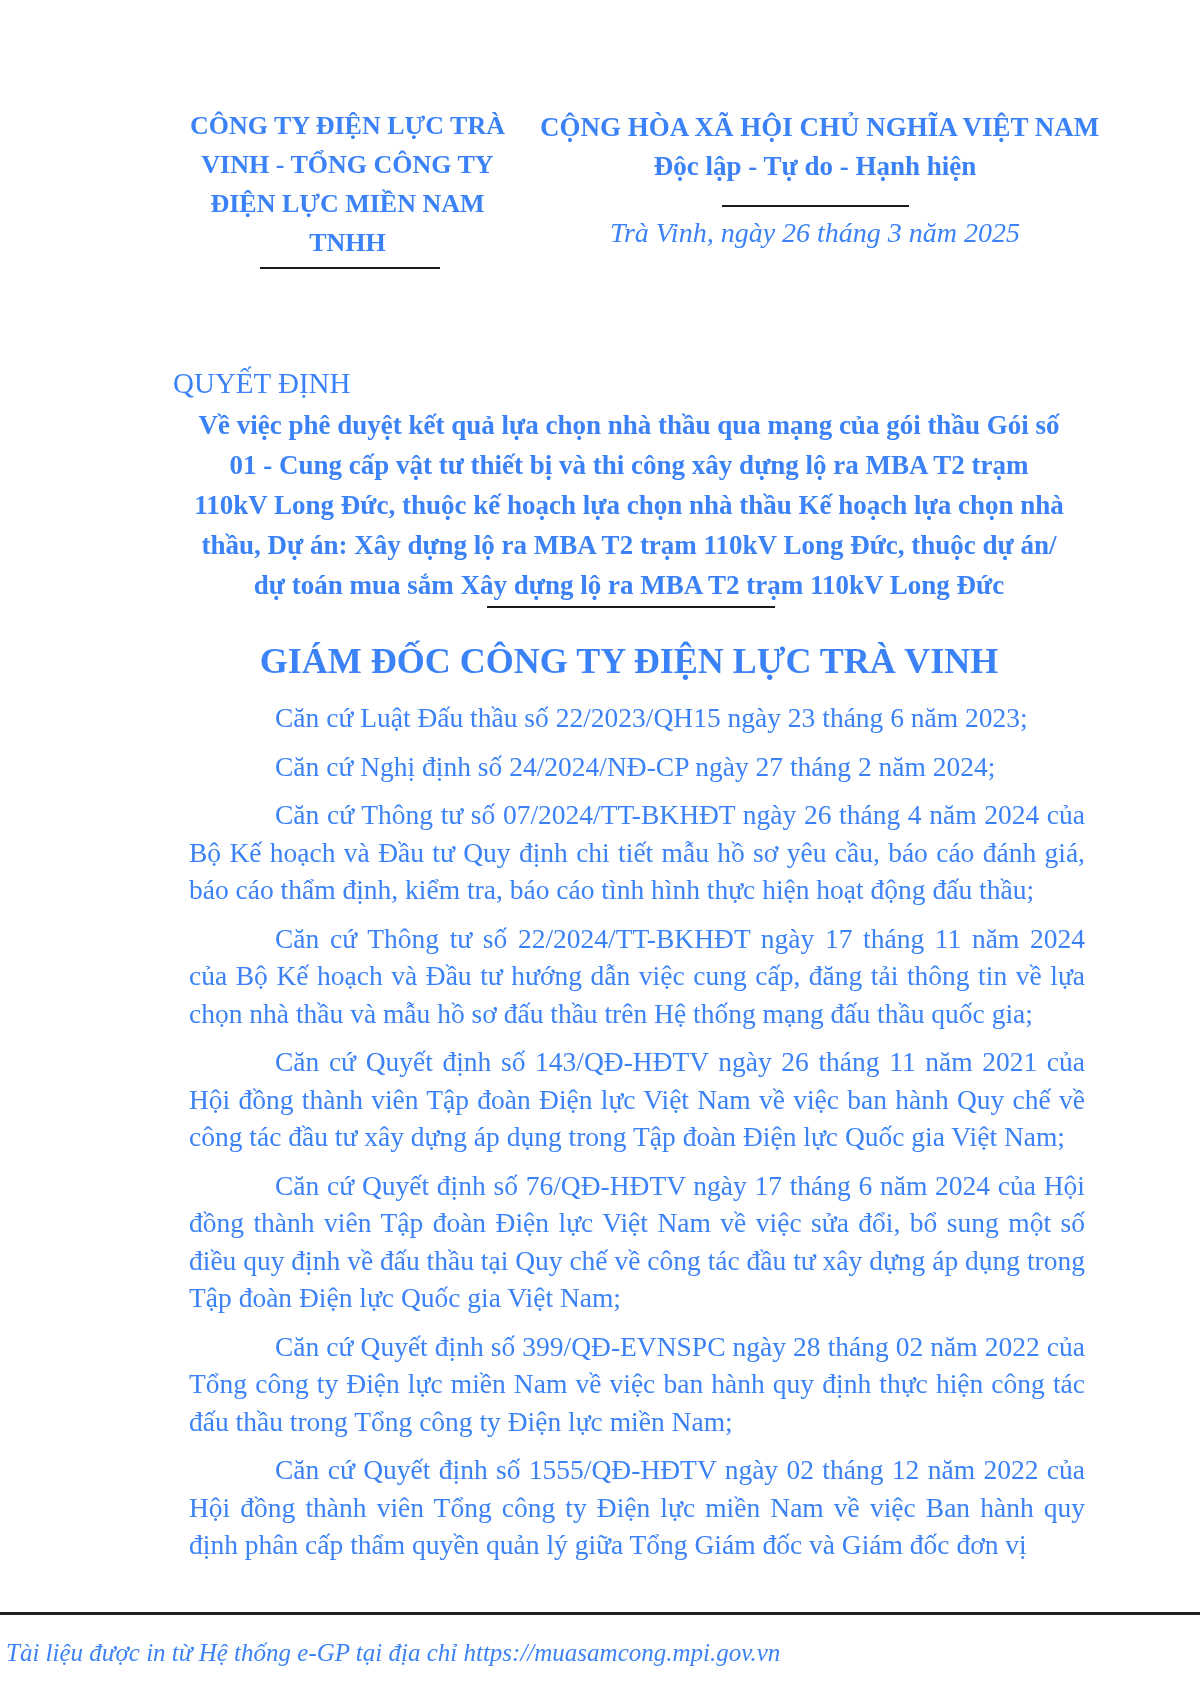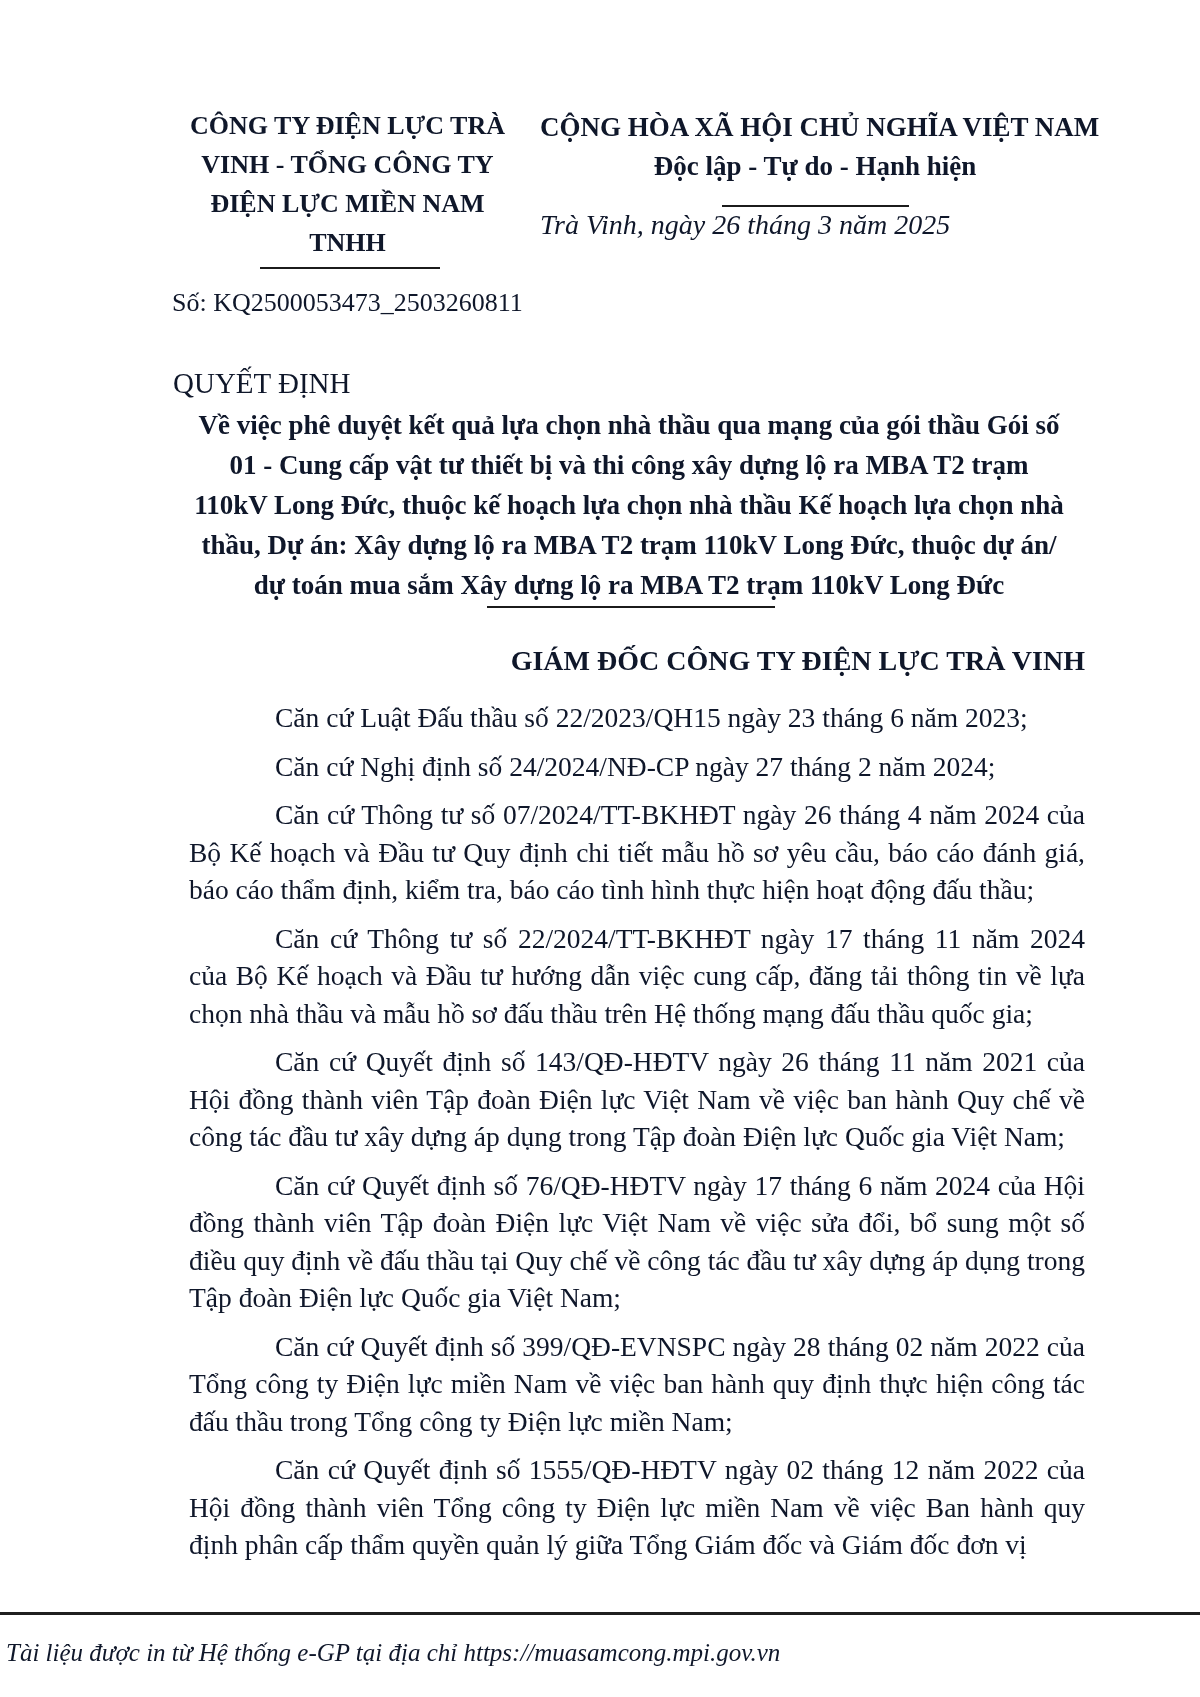--- a/index.html
+++ b/index.html
@@ -5,21 +5,21 @@
   html, body {
     margin: 0;
     padding: 0;
     background: #ffffff;
   }
   .page {
     position: relative;
     width: 1200px;
     height: 1697px;
     background: #ffffff;
-    color: #0f172a;
+    color: #3b82f6;
     font-family: "Liberation Serif", "DejaVu Serif", serif;
     overflow: hidden;
   }
   .abs { position: absolute; }
 
   
   .org-block {
     left: 175px; top: 106px; width: 345px;
     text-align: center;
     font-weight: bold;
@@ -53,22 +53,22 @@
     font-size: 27px;
     line-height: 39px;
     white-space: nowrap;
   }
   .motto-divider {
     width: 187px; height: 2px;
     background: #1b1b1b;
     margin: 19px auto 0 auto;
   }
   .place-date {
-    margin-top: 0;
-    text-align: left;
+    margin-top: 8px;
+    text-align: center;
     font-style: italic;
     font-size: 28px;
     line-height: 36px;
     white-space: nowrap;
   }
 
   
   .decision-heading {
     left: 173px; top: 364px; width: 912px;
     text-align: left;
@@ -83,23 +83,23 @@
     font-size: 27px;
     line-height: 40px;
   }
   .subject-block .line { white-space: nowrap; }
   .subject-divider {
     left: 487px; top: 606px; width: 288px; height: 2px;
     background: #1b1b1b;
   }
   .authority-heading {
     left: 173px; top: 642px; width: 912px;
-    text-align: right;
+    text-align: center;
     font-weight: bold;
-    font-size: 28px;
+    font-size: 36px;
     line-height: 38px;
     white-space: nowrap;
   }
 
   
   .body-block {
     left: 173px; top: 699px; width: 912px;
   }
   .body-block p {
     margin: 0 0 11px 16px;
@@ -127,21 +127,20 @@
 
 <div class="page">
 
   <div class="abs org-block">
     <div class="line">CÔNG TY ĐIỆN LỰC TRÀ</div>
     <div class="line">VINH - TỔNG CÔNG TY</div>
     <div class="line">ĐIỆN LỰC MIỀN NAM</div>
     <div class="line">TNHH</div>
   </div>
   <div class="abs org-divider"></div>
-  <div class="abs doc-number">Số: KQ2500053473_2503260811</div>
 
   <div class="abs national-block">
     <div class="national-title">CỘNG HÒA XÃ HỘI CHỦ NGHĨA VIỆT NAM</div>
     <div class="national-motto">Độc lập - Tự do - Hạnh hiện</div>
     <div class="motto-divider"></div>
     <div class="place-date">Trà Vinh, ngày 26 tháng 3 năm 2025</div>
   </div>
 
   <div class="abs decision-heading">QUYẾT ĐỊNH</div>
 

